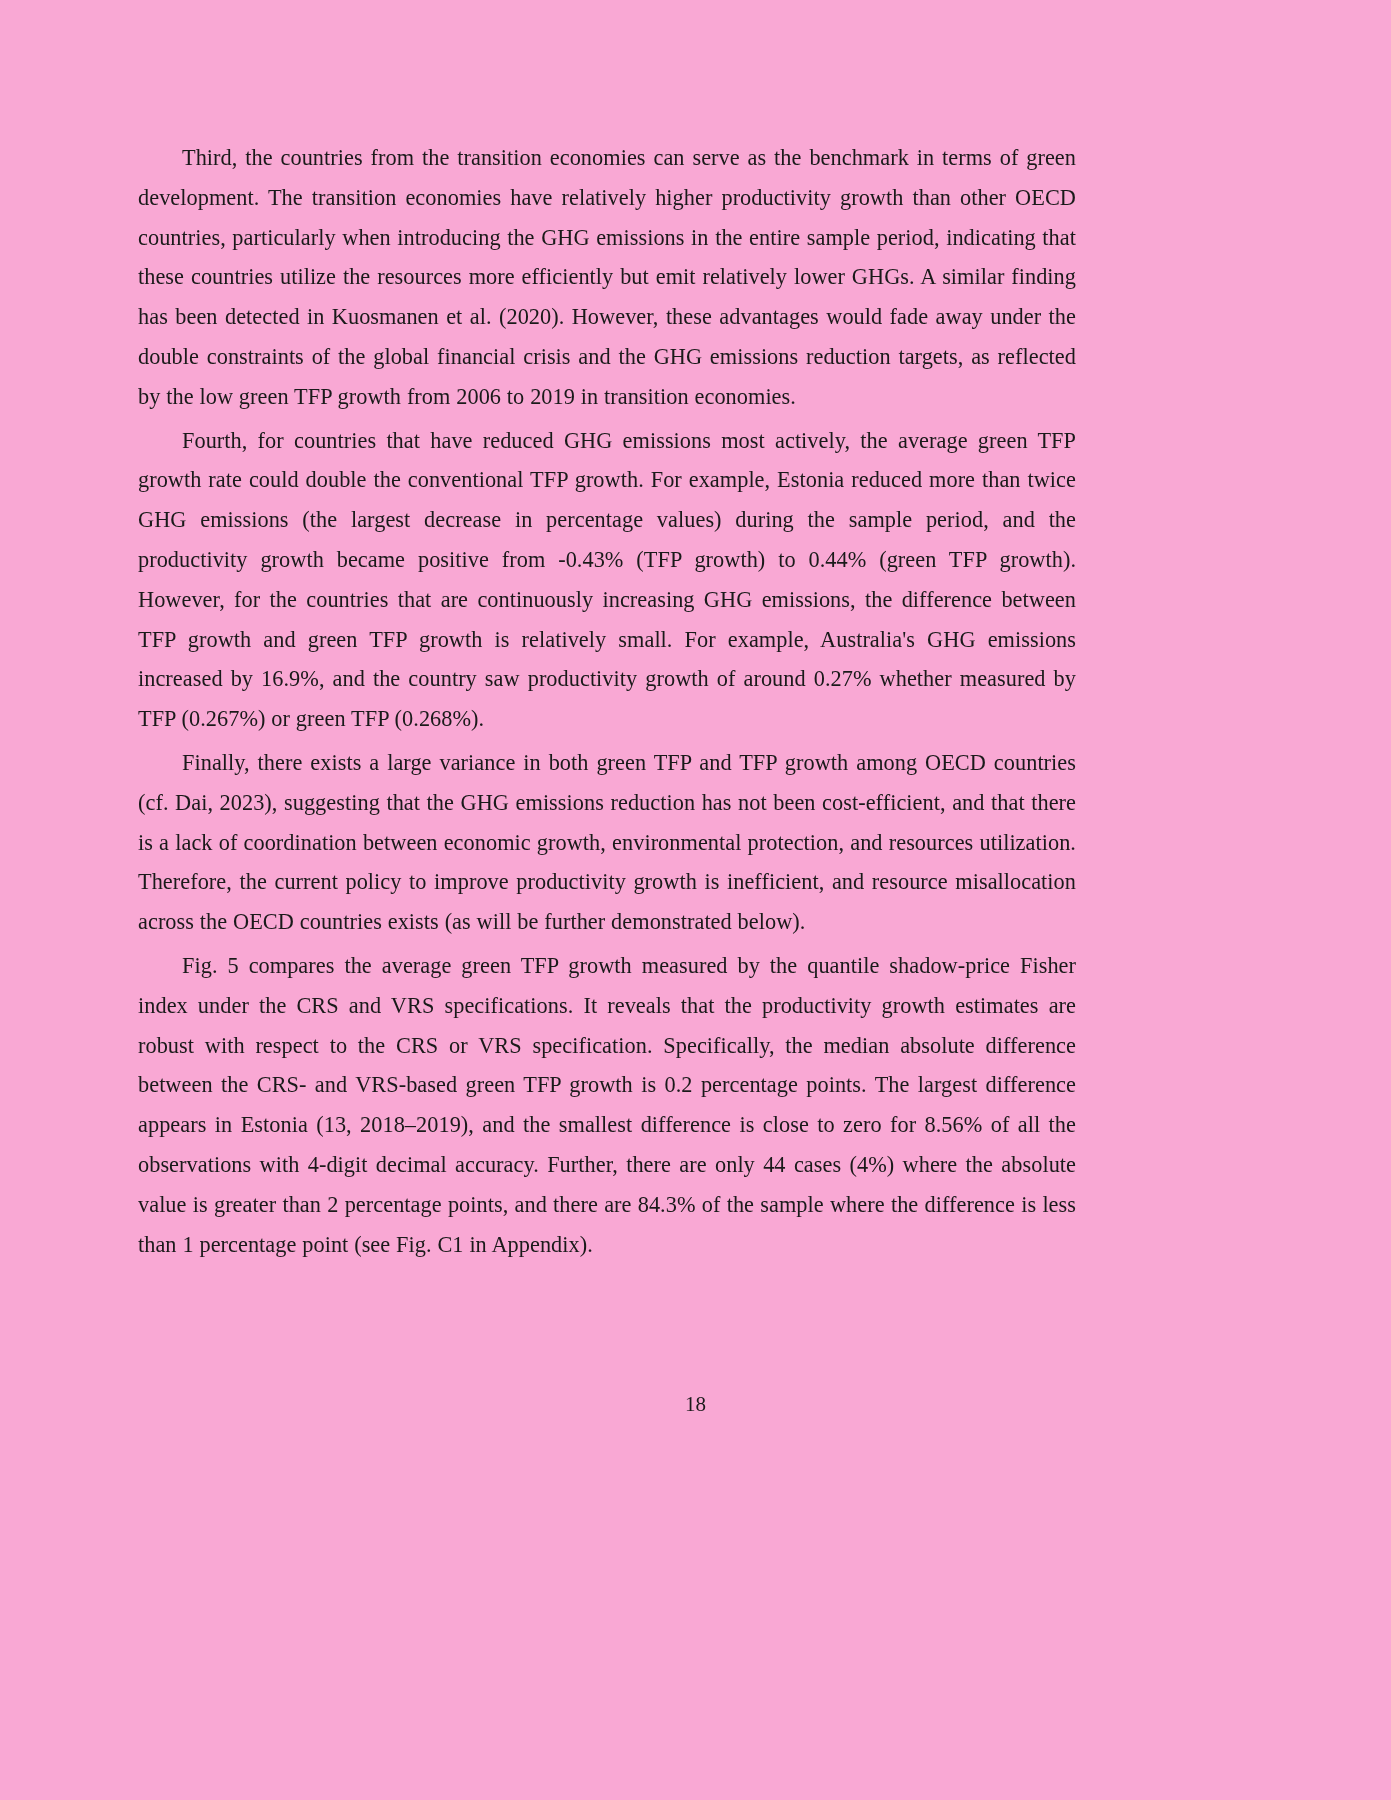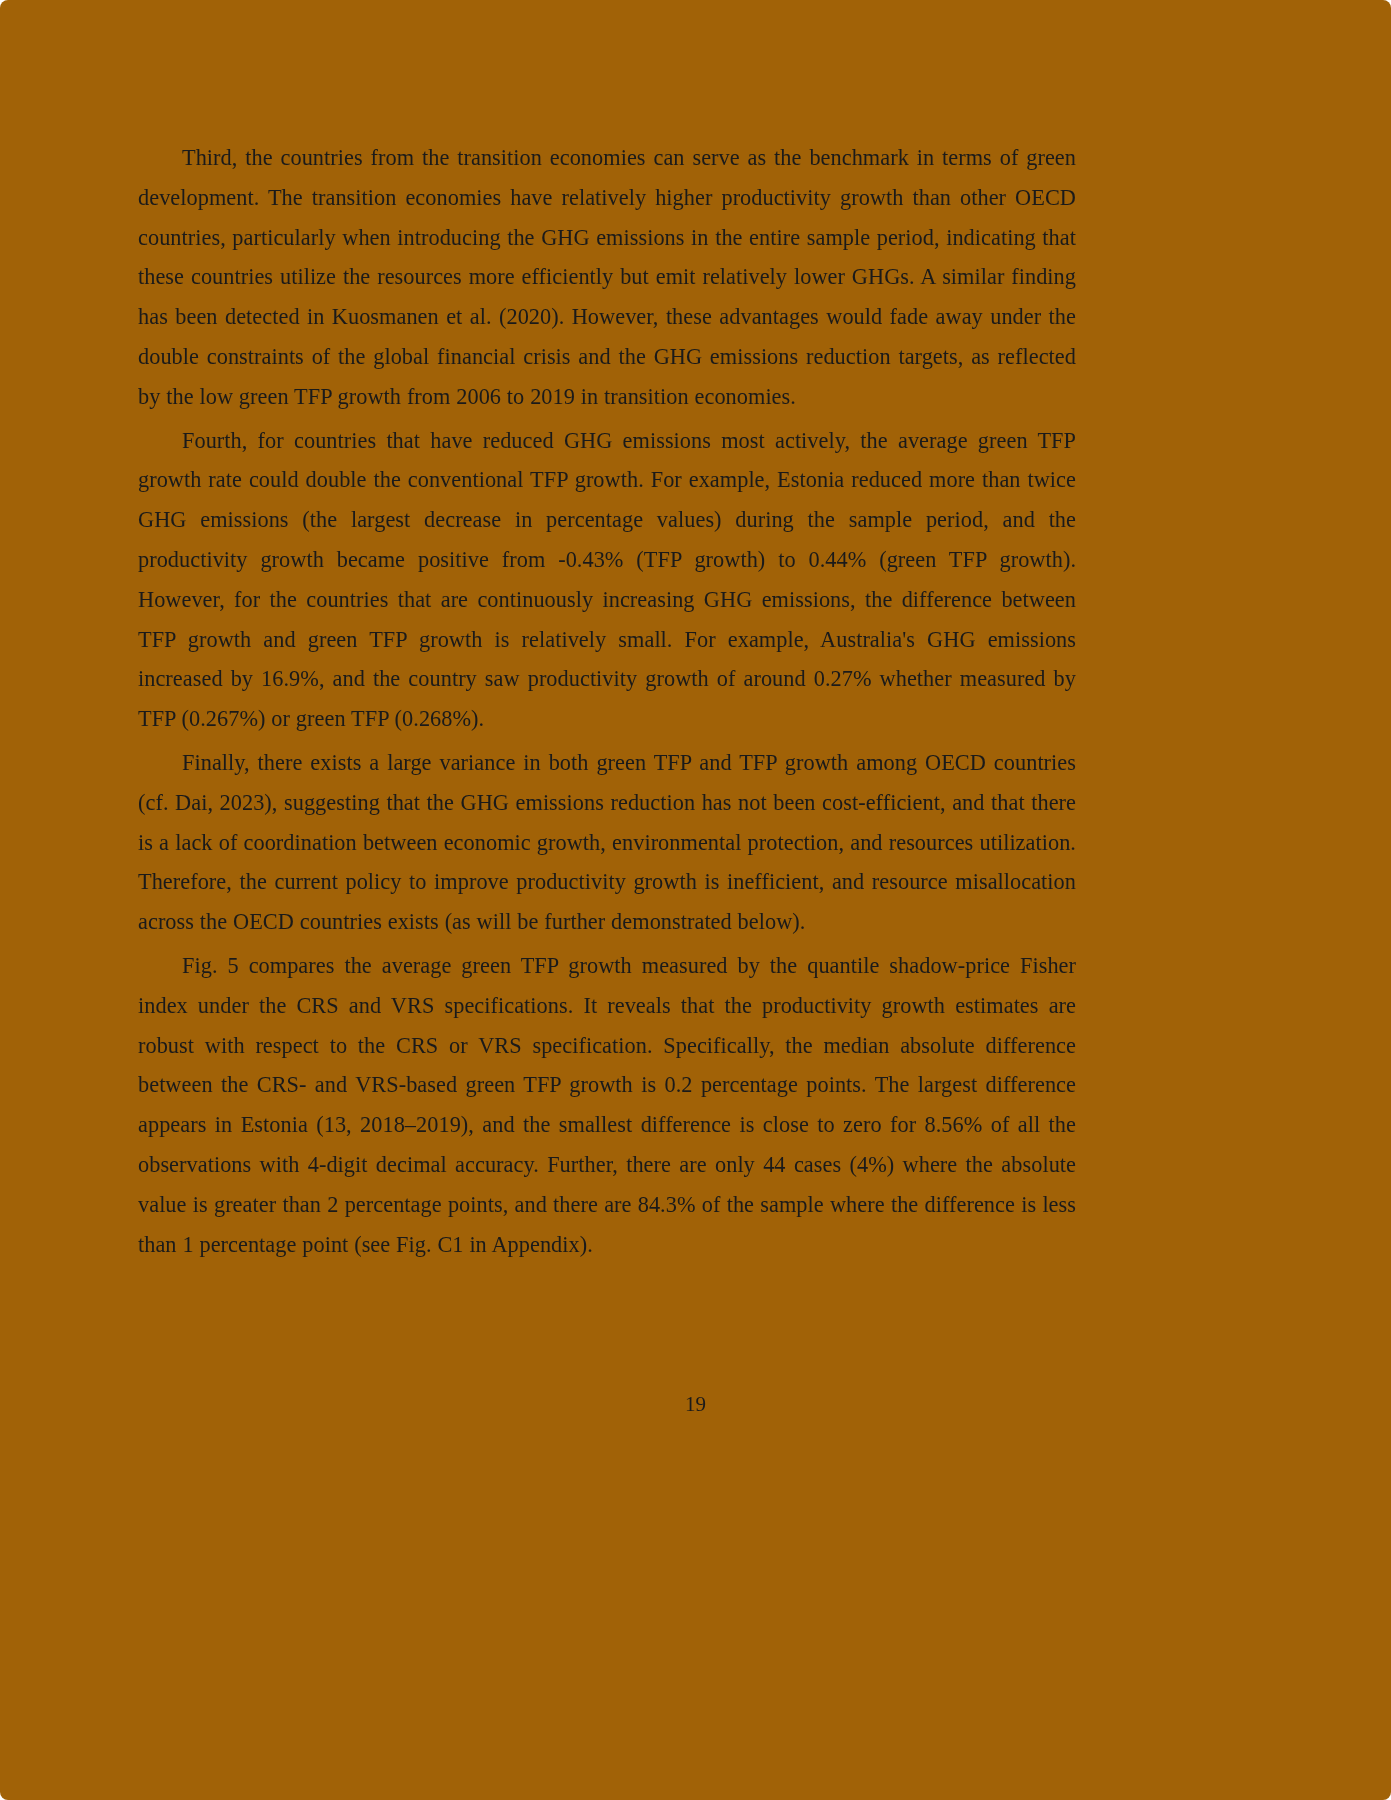--- a/index.html
+++ b/index.html
@@ -9,24 +9,23 @@
     background: #ffffff;
   }
   body {
     font-family: "Liberation Serif", "DejaVu Serif", serif;
     color: #1a1a1a;
   }
   .page {
     position: relative;
     width: 1391px;
     height: 1800px;
-    background: #a16207;
+    background: #f9a8d4;
     overflow: hidden;
     box-sizing: border-box;
-    border-radius: 8px;
   }
   .text-column {
     position: absolute;
     left: 138px;
     top: 138px;
     width: 938px;
   }
   p.para {
     margin: 0;
     padding: 0;
@@ -59,15 +58,15 @@
 
 <div class="page">
 
   <div class="text-column">
     <p class="para">Third, the countries from the transition economies can serve as the benchmark in terms of green development. The transition economies have relatively higher productivity growth than other OECD countries, particularly when introducing the GHG emissions in the entire sample period, indicating that these countries utilize the resources more efficiently but emit relatively lower GHGs. A similar finding has been detected in Kuosmanen et al. (2020). However, these advantages would fade away under the double constraints of the global financial crisis and the GHG emissions reduction targets, as reflected by the low green TFP growth from 2006 to 2019 in transition economies.</p>
     <p class="para">Fourth, for countries that have reduced GHG emissions most actively, the average green TFP growth rate could double the conventional TFP growth. For example, Estonia reduced more than twice GHG emissions (the largest decrease in percentage values) during the sample period, and the productivity growth became positive from -0.43% (TFP growth) to 0.44% (green TFP growth). However, for the countries that are continuously increasing GHG emissions, the difference between TFP growth and green TFP growth is relatively small. For example, Australia's GHG emissions increased by 16.9%, and the country saw productivity growth of around 0.27% whether measured by TFP (0.267%) or green TFP (0.268%).</p>
     <p class="para">Finally, there exists a large variance in both green TFP and TFP growth among OECD countries (cf. Dai, 2023), suggesting that the GHG emissions reduction has not been cost-efficient, and that there is a lack of coordination between economic growth, environmental protection, and resources utilization. Therefore, the current policy to improve productivity growth is inefficient, and resource misallocation across the OECD countries exists (as will be further demonstrated below).</p>
     <p class="para">Fig. 5 compares the average green TFP growth measured by the quantile shadow-price Fisher index under the CRS and VRS specifications. It reveals that the productivity growth estimates are robust with respect to the CRS or VRS specification. Specifically, the median absolute difference between the CRS- and VRS-based green TFP growth is 0.2 percentage points. The largest difference appears in Estonia (13, 2018–2019), and the smallest difference is close to zero for 8.56% of all the observations with 4-digit decimal accuracy. Further, there are only 44 cases (4%) where the absolute value is greater than 2 percentage points, and there are 84.3% of the sample where the difference is less than 1 percentage point (see Fig. C1 in Appendix).</p>
   </div>
 
-  <div class="folio">19</div>
+  <div class="folio">18</div>
 
 </div>
 
 </body></html>

